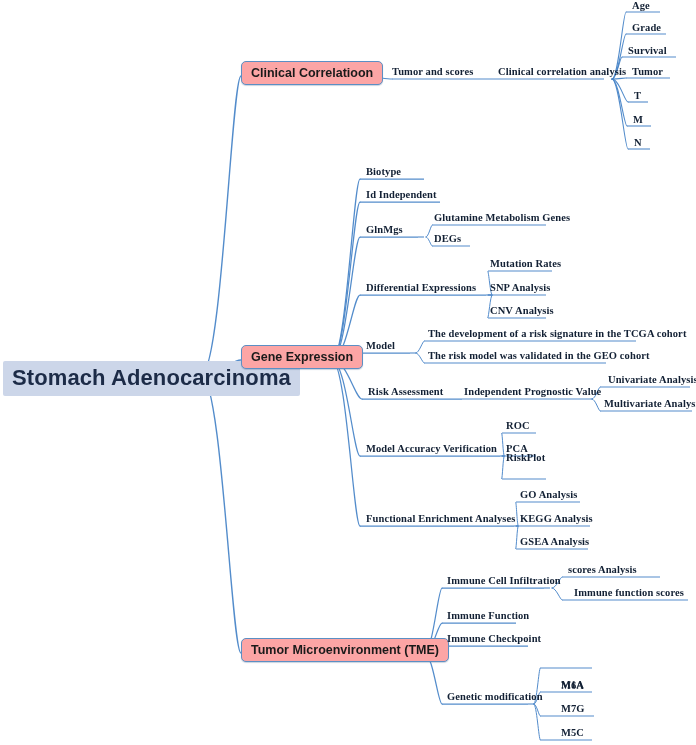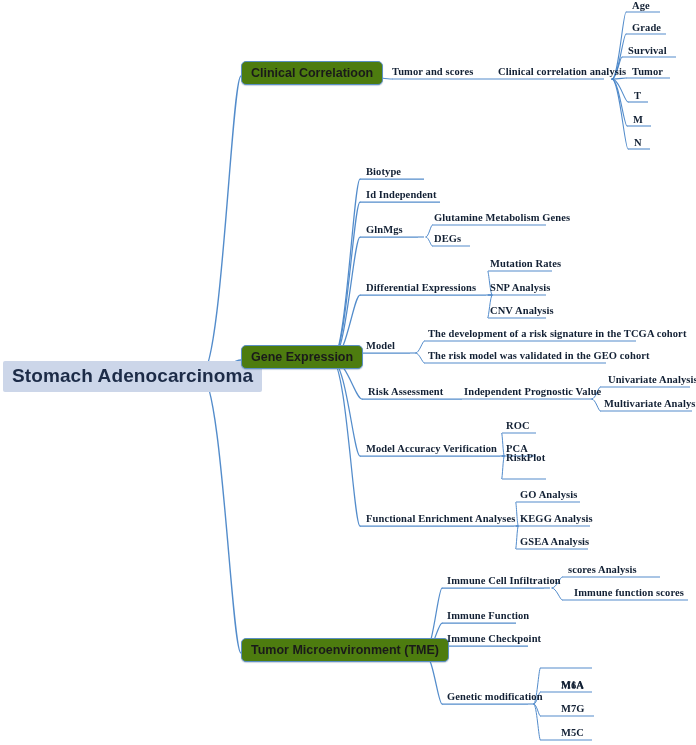--- a/index.html
+++ b/index.html
@@ -9,29 +9,29 @@
   svg#links{position:absolute;left:0;top:0;width:696px;height:745px;}
 
   .node{position:absolute;white-space:nowrap;}
 
   
   .root{
     background:#ccd6e9;
     color:#1c2b47;
     font-family:"Liberation Sans",sans-serif;
     font-weight:bold;
-    font-size:19px;
+    font-size:22px;
     padding:4px 9px 5px 9px;
     border-radius:2px;
     letter-spacing:.1px;
   }
 
   
   .l1{
-    background:#4d7c0f;
+    background:#fca5a5;
     color:#1a1a1a;
     font-family:"Liberation Sans",sans-serif;
     font-weight:bold;
     font-size:12.5px;
     padding:4px 9px 4px 9px;
     border:1px solid #5b8fc4;
     border-radius:5px;
     box-shadow:0 1px 1px rgba(80,110,150,.30);
   }
 

